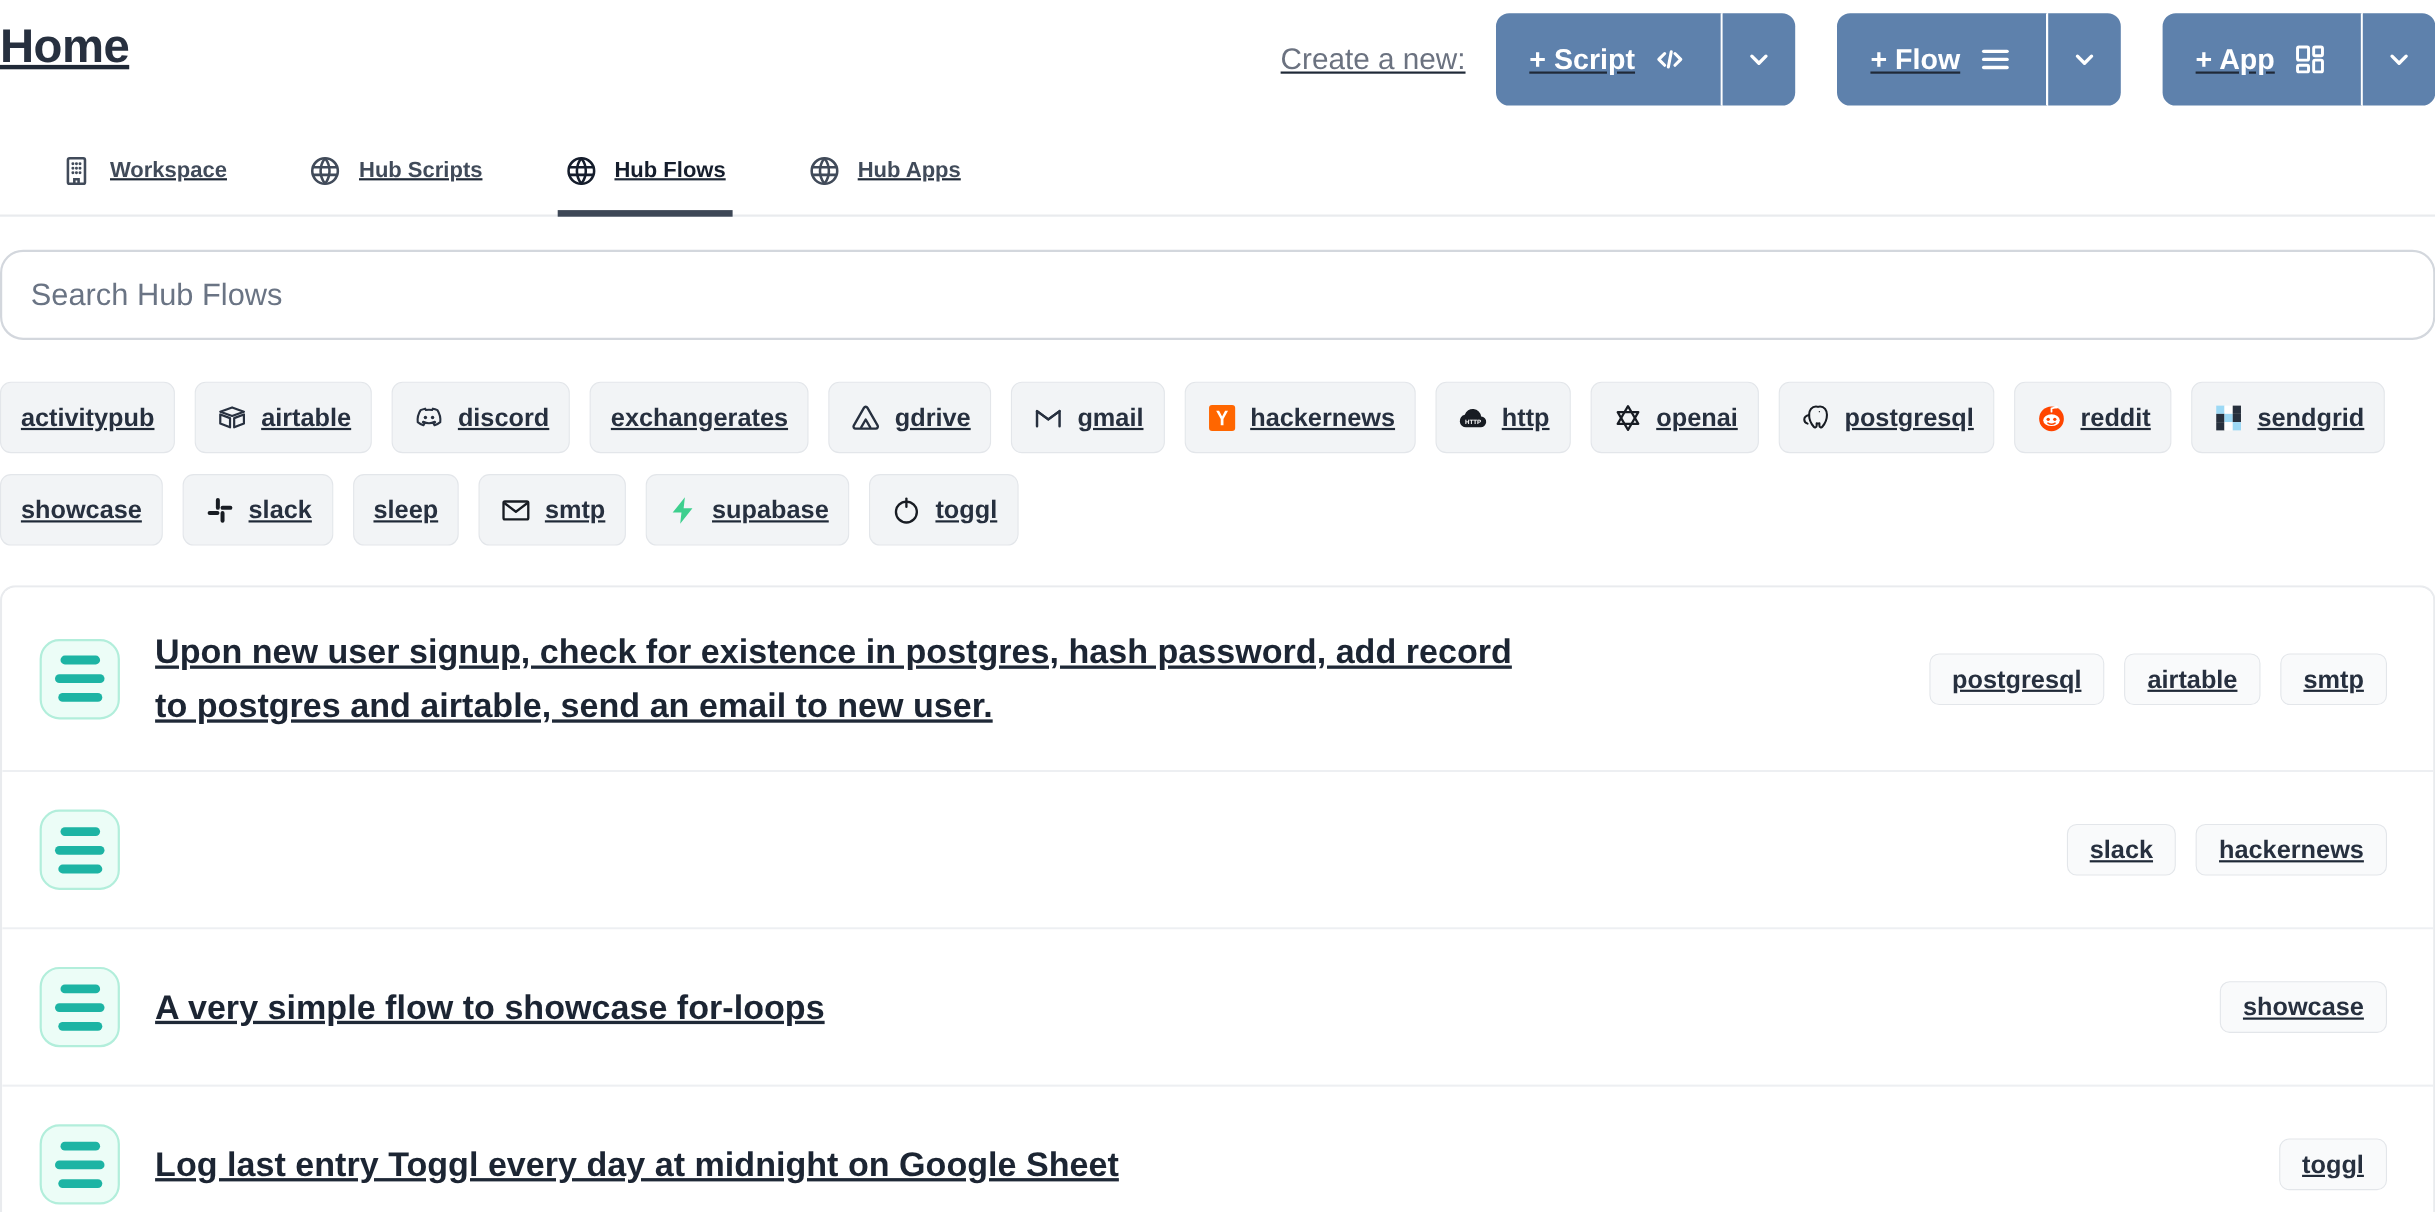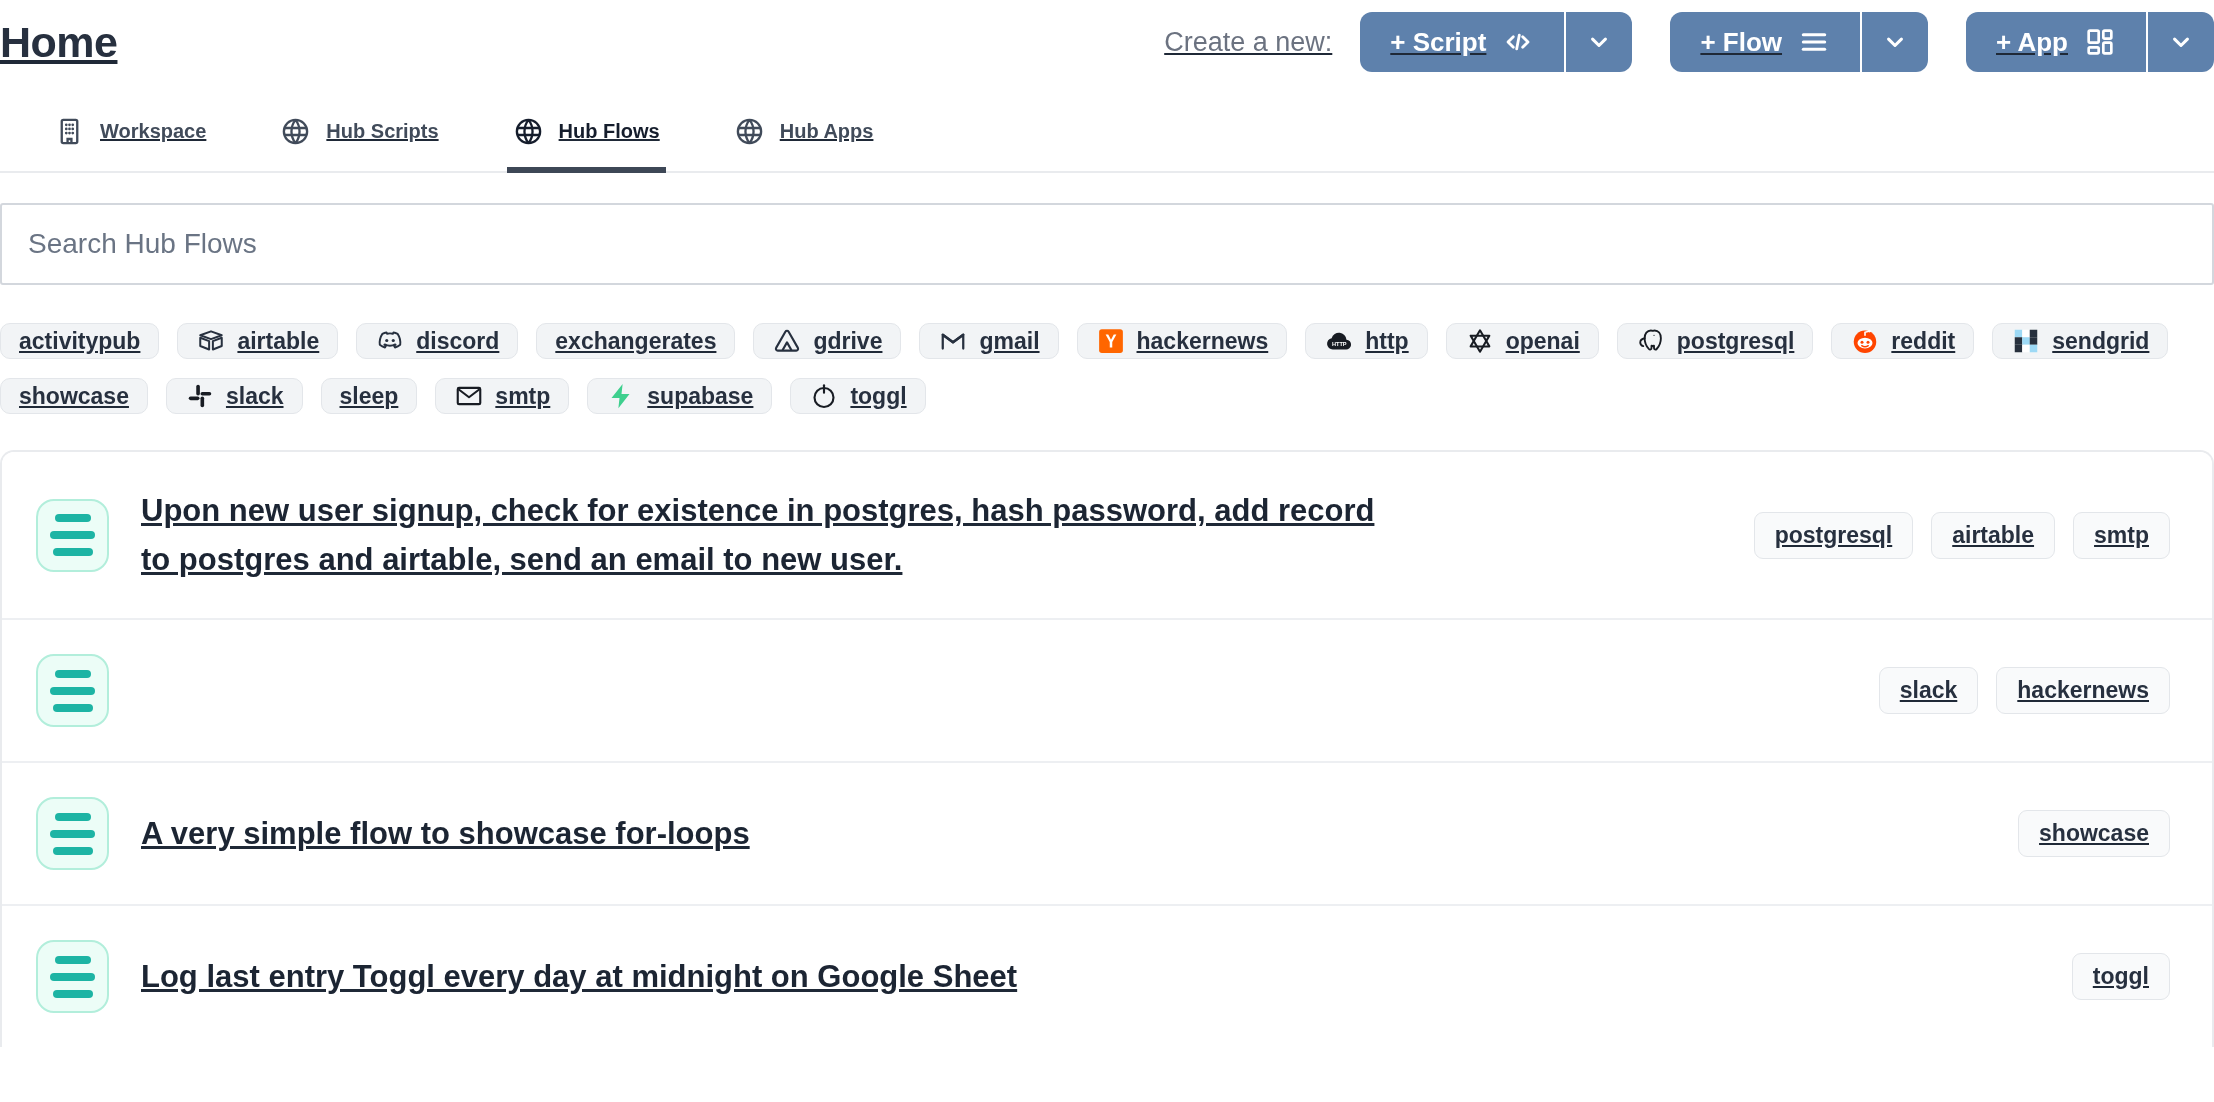--- a/index.html
+++ b/index.html
@@ -14,21 +14,21 @@
 
   
   .header { display: flex; justify-content: space-between; align-items: flex-start; padding-top: 12px; }
   .page-title { margin: 6px 0 0 0; font-size: 43px; font-weight: 800; color: #27303f; letter-spacing: -0.5px; }
   .header-right { display: flex; align-items: center; gap: 28px; }
   .create-label { font-size: 27px; color: #6b7280; }
   .btn-group { display: flex; }
   .btn-main, .btn-dd {
     background: #5e81ac; color: #ffffff; border: none; cursor: pointer;
     font-family: inherit; display: flex; align-items: center; justify-content: center;
-    height: 60px;
+    height: 84px;
   }
   .btn-main {
     gap: 16px; padding: 0 30px; font-size: 26px; font-weight: 700;
     border-radius: 12px 0 0 12px; border-right: 2px solid #ffffff;
   }
   .btn-dd { width: 66px; border-radius: 0 12px 12px 0; }
   .btn-main .icon svg { width: 32px; height: 32px; display: block; }
   .btn-dd .icon svg { width: 28px; height: 28px; display: block; }
 
   
@@ -39,29 +39,29 @@
     padding: 16px 6px 20px 6px; border-bottom: 6px solid transparent;
     margin-bottom: -2px; cursor: pointer; background: none; border-top: none; border-left: none; border-right: none;
     font-family: inherit;
   }
   .tab.active { color: #151d2c; font-weight: 700; border-bottom-color: #3d4756; }
   .tab .icon svg { width: 31px; height: 31px; display: block; }
 
   
   .search-wrap { margin-top: 30px; }
   .search-input {
-    width: 100%; height: 82px; border: 2px solid #d3d7dd; border-radius: 3px;
+    width: 100%; height: 82px; border: 2px solid #d3d7dd; border-radius: 21px;
     padding: 0 26px; font-size: 28px; font-family: inherit; color: #374151; outline: none;
   }
   .search-input::placeholder { color: #6a7484; opacity: 1; }
 
   
   .filters { margin-top: 38px; display: flex; flex-wrap: wrap; gap: 19px 18px; }
   .filter-pill {
-    display: flex; align-items: center; gap: 11px; height: 36px; padding: 0 18px;
+    display: flex; align-items: center; gap: 11px; height: 65px; padding: 0 18px;
     background: #f2f4f6; border: 1px solid #e3e6ea; border-radius: 10px;
     font-size: 23px; font-weight: 700; color: #27303f; cursor: pointer; font-family: inherit;
   }
   .filter-pill .icon { display: flex; }
   .filter-pill .icon svg { width: 30px; height: 30px; display: block; }
 
   
   .flow-list {
     margin-top: 36px; border: 2px solid #e9ebee; border-bottom: none;
     border-radius: 14px 14px 0 0; overflow: hidden;

